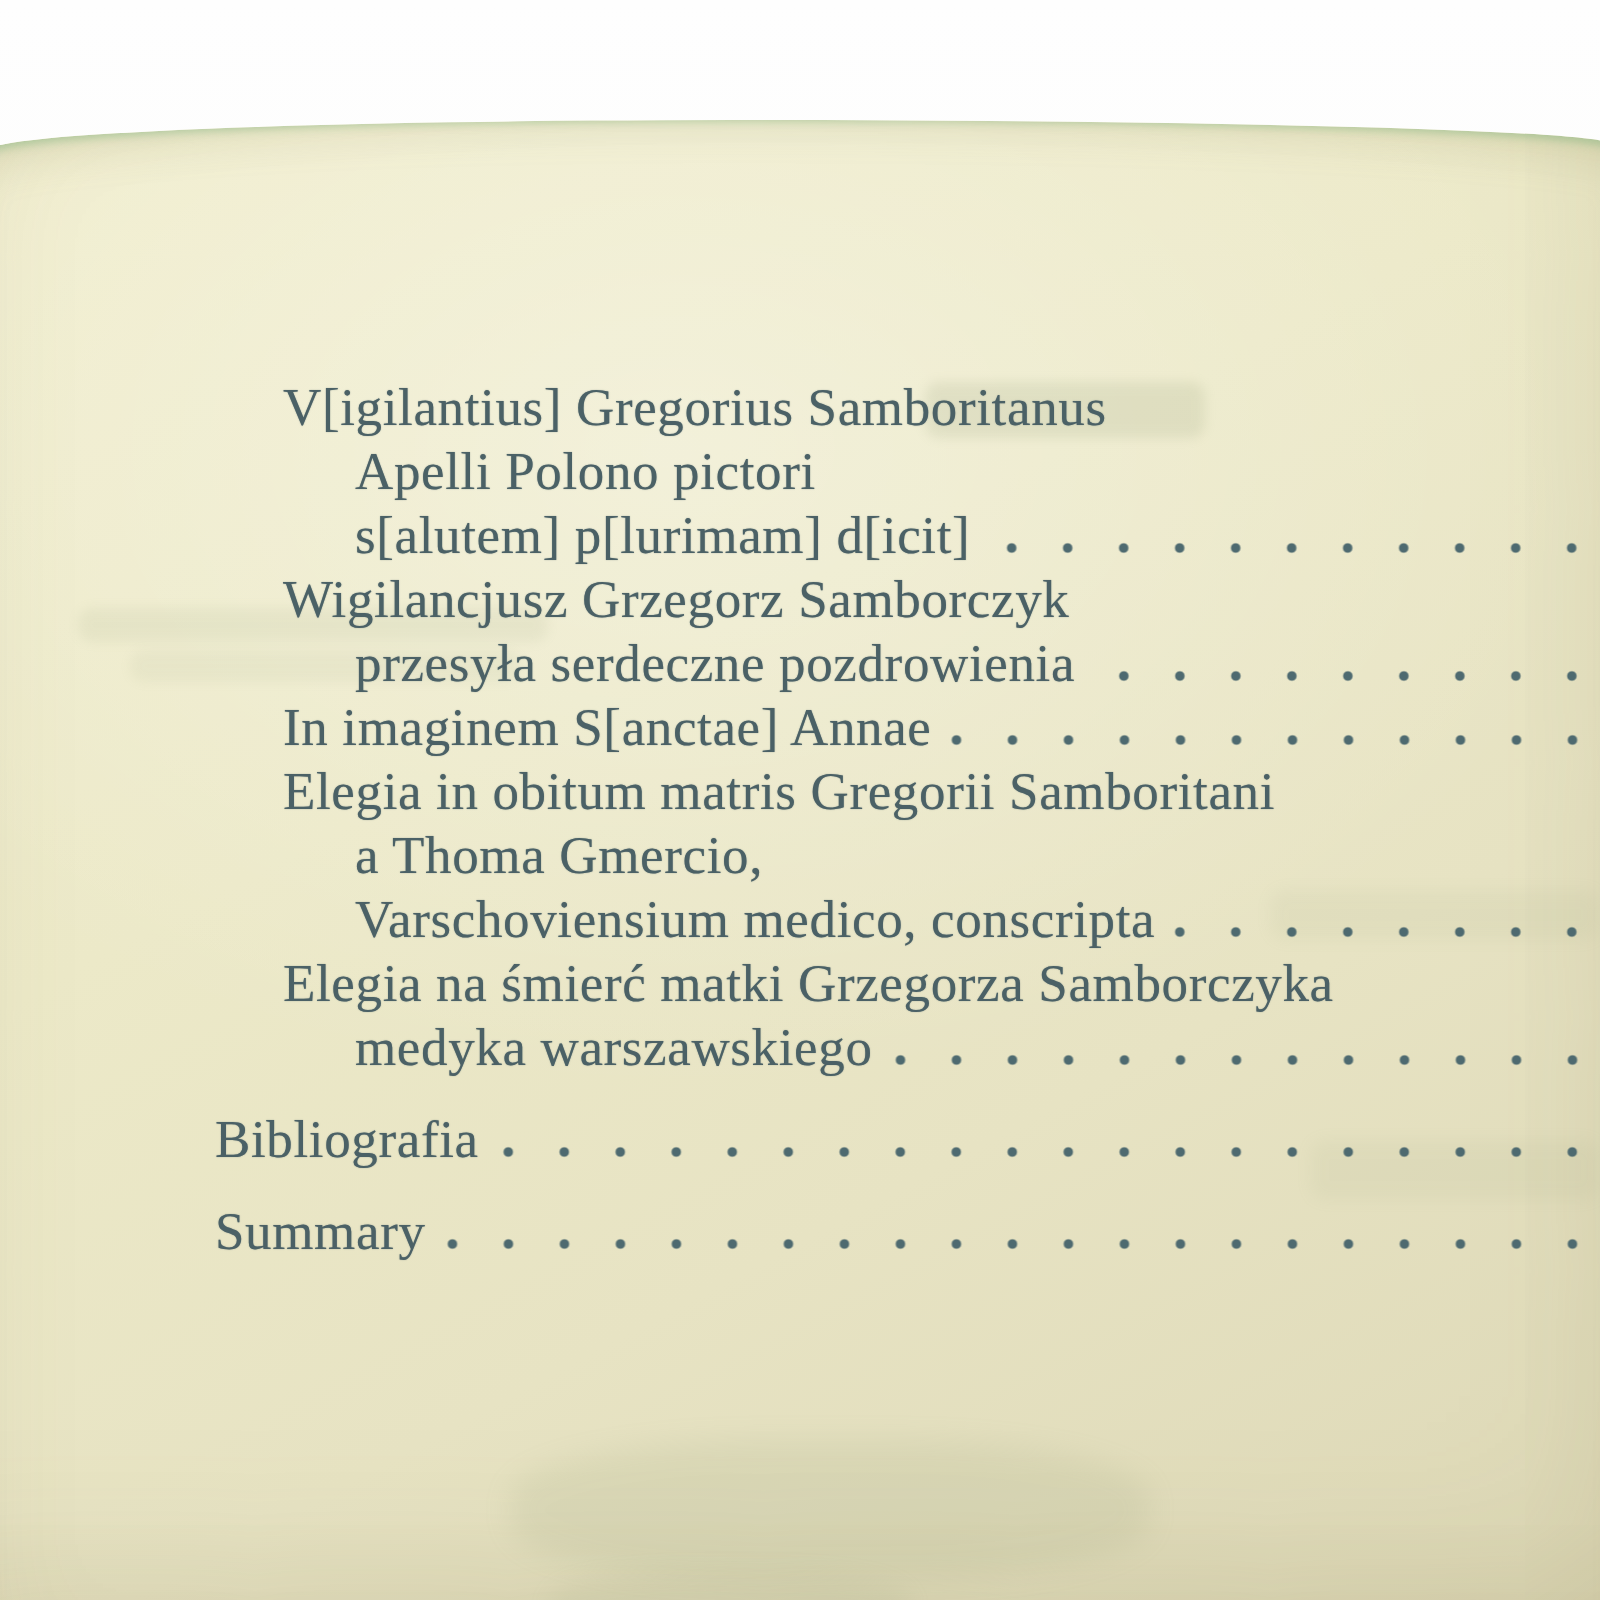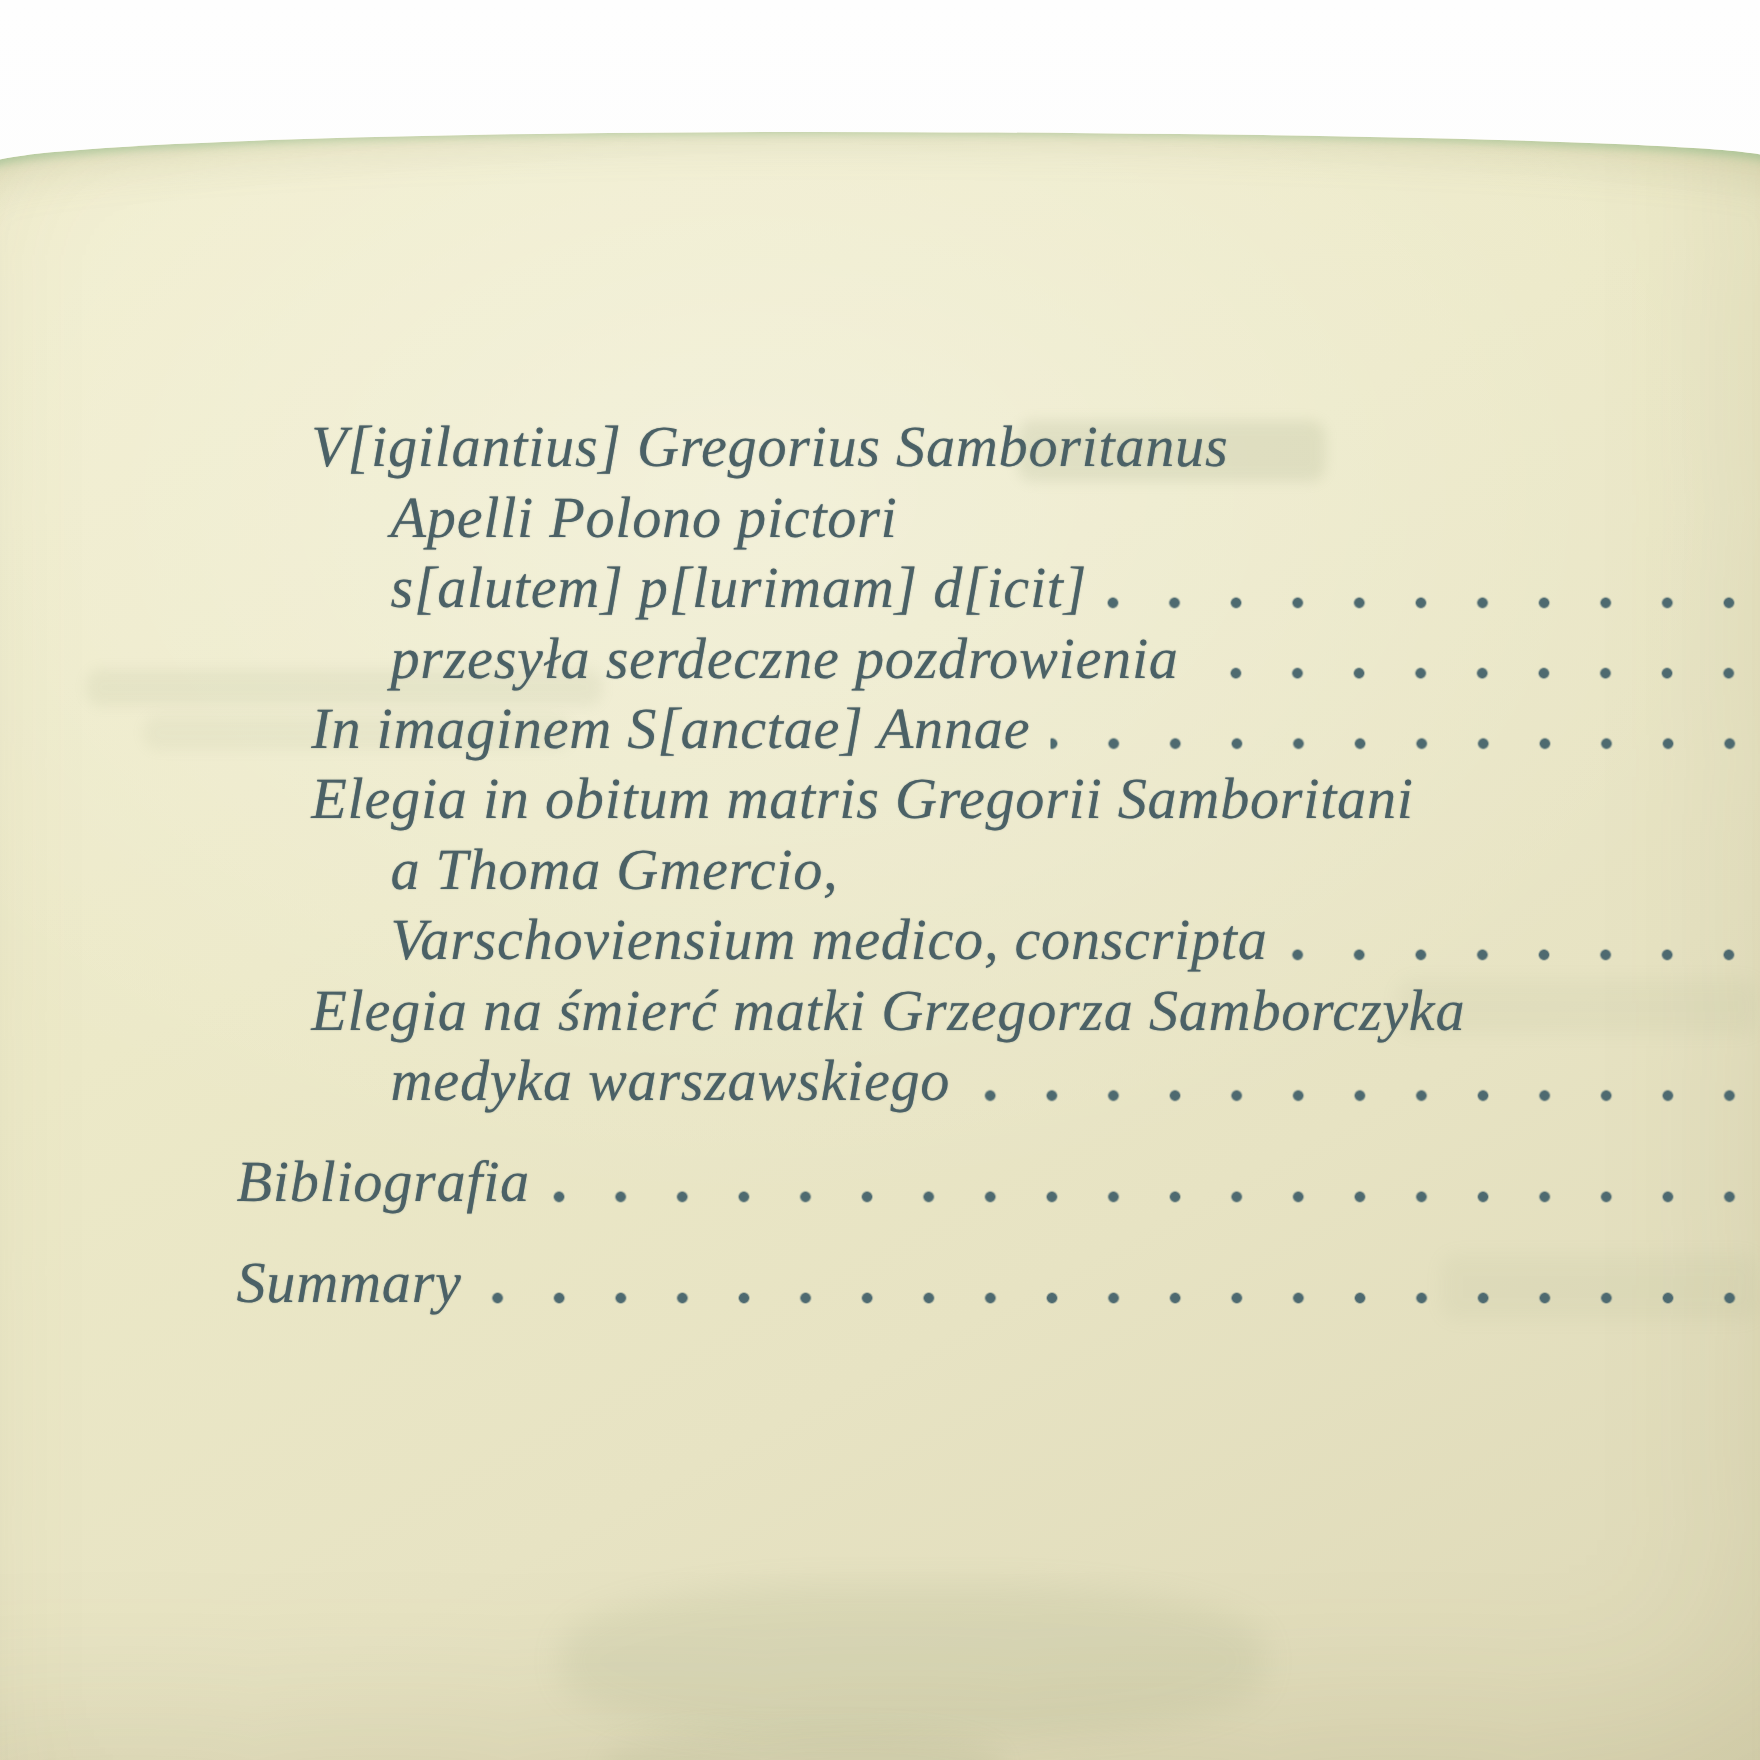--- a/index.html
+++ b/index.html
@@ -41,21 +41,21 @@
   .g7{left:560px;top:1452px;width:360px;height:70px;opacity:.10;filter:blur(12px);border-radius:40%;}
   
   .toc{
     position:absolute;left:10px;right:10px;top:255px;
     color:var(--ink,#4b6166);
     font-size:53px;letter-spacing:.012em;
     filter:blur(.3px);
   }
   .row{
     display:flex;align-items:flex-end;
-    height:64px;line-height:64px;white-space:nowrap;font-style:italic;
+    height:64px;line-height:64px;white-space:nowrap;
   }
   .row.indent0{padding-left:199px;margin-left:16px;}
   .row.indent1{padding-left:283px;}
   .row.indent2{padding-left:355px;}
   .row.gap{margin-top:28px;}
   .t{text-shadow:0 0 1.2px rgba(75,97,102,.65);}
   
   .leader{
     flex:1 1 auto;height:38px;margin-left:18px;min-width:30px;
     background-image:radial-gradient(circle at 28px 19px, var(--dot,#4e6a70) 4.1px, rgba(78,106,112,.55) 4.6px, rgba(78,106,112,0) 5.6px);
@@ -82,20 +82,23 @@
       <div class="row indent1">
         <span class="t">V[igilantius] Gregorius Samboritanus</span>
       </div>
       <div class="row indent2">
         <span class="t">Apelli Polono pictori</span>
       </div>
       <div class="row indent2">
         <span class="t">s[alutem] p[lurimam] d[icit]</span>
         <span class="leader"></span>
       </div>
+      <div class="row indent1">
+        <span class="t">Wigilancjusz Grzegorz Samborczyk</span>
+      </div>
       <div class="row indent2">
         <span class="t">przesyła serdeczne pozdrowienia</span>
         <span class="leader"></span>
       </div>
       <div class="row indent1">
         <span class="t">In imaginem S[anctae] Annae</span>
         <span class="leader"></span>
       </div>
       <div class="row indent1">
         <span class="t">Elegia in obitum matris Gregorii Samboritani</span>

